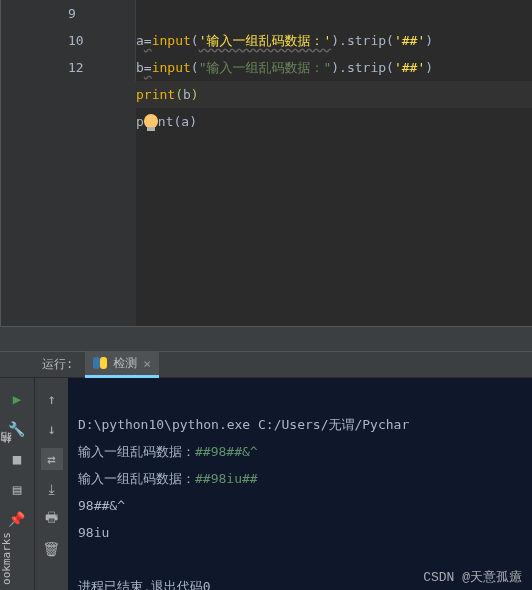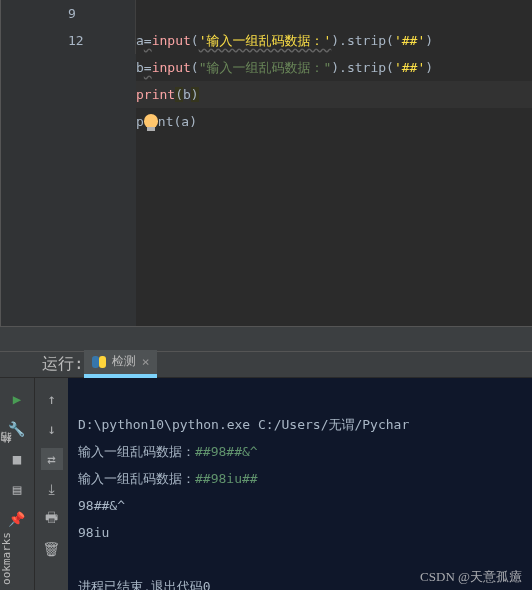--- a/index.html
+++ b/index.html
@@ -6,49 +6,49 @@
   body{font-family:Consolas,"Microsoft YaHei",monospace;font-size:13px;background:#3c3f41;color:#a9b7c6;width:532px;height:590px;overflow:hidden;position:relative}
   .editor{height:326px;display:flex;background:#2b2b2b}
   .gutter{width:40px;background:#313335;padding:0;border-left:1px solid #555}
   .gap{width:28px;background:#313335}
   .marker{width:68px;background:#313335}
   .lines{flex:1;background:#2b2b2b;padding:0}
   .row{height:27px;line-height:27px;white-space:pre}
   .gutter .row{text-align:right;padding-right:8px;color:#606366;font-size:13px}
   .marker .row{border-right:1px solid #404040}
   .ln.active{color:#a4a3a3}
-  .fn{color:#fca5a5}
+  .fn{color:#eab308}
   .str1{color:#fde047}
   .str2{color:#6a8759}
   .paren{color:#a9b7c6}
   .var{color:#a9b7c6}
   .hl{background:rgba(58,58,0,.40)}
   .caret-line{background:#323232}
   .bulb{display:inline-block;width:14px;height:14px;background:#ffc66d;border-radius:50% 50% 45% 45%;position:relative;top:2px}
   .bulb::after{content:"";position:absolute;bottom:-3px;left:3px;width:8px;height:4px;background:#b0b0b0}
   .u1{text-decoration:underline;text-decoration-style:wavy;text-decoration-color:#666;text-underline-offset:3px}
   .divider{height:26px;background:#3c3f41;border-top:1px solid #555;border-bottom:1px solid #555}
   .runbar{height:26px;background:#3c3f41;display:flex;align-items:center;padding-left:42px;border-bottom:1px solid #2b2b2b}
-  .runlbl{color:#bbb;font-size:16px}
-  .tab{display:flex;align-items:center;height:26px;padding:12px 8px;background:#4e5254;border-bottom:6px solid #7dd3fc}
+  .runlbl{color:#bbb;margin-right:12px;font-size:12px}
+  .tab{display:flex;align-items:center;height:26px;padding:12px 8px;background:#4e5254;border-bottom:3px solid #7dd3fc}
   .pyicon{width:14px;height:14px;position:relative;margin-right:6px}
   .pyicon::before{content:"";position:absolute;width:7px;height:12px;background:#3776ab;border-radius:3px;left:0;top:1px}
   .pyicon::after{content:"";position:absolute;width:7px;height:12px;background:#ffd43b;border-radius:3px;right:0;bottom:1px}
   .tab-lbl{color:#bbb;font-size:12px}
   .tab-x{margin-left:6px;color:#999;font-size:13px}
   .console-wrap{display:flex;height:212px}
   .ctb{width:34px;background:#3c3f41;display:flex;flex-direction:column;align-items:center;padding-top:6px}
   .ctb2{width:34px;background:#3c3f41;border-left:1px solid #2b2b2b;display:flex;flex-direction:column;align-items:center;padding-top:6px}
   .ctbtn{width:22px;height:22px;margin:4px 0;display:flex;align-items:center;justify-content:center;color:#afb1b3;font-size:14px}
   .ctbtn.selected{background:#4e5254}
   .play{color:#499c54}
   .console{flex:1;background:#0f172a;padding:6px 10px;color:#a9b7c6;font-size:13px;line-height:27px;white-space:pre;overflow:hidden}
   .in{color:#60936d}
   .sidev{position:absolute;left:0;top:420px;writing-mode:vertical-rl;transform:rotate(180deg);color:#bbb;font-size:11px;background:#3c3f41;padding:2px 0}
-  .watermark{position:absolute;right:10px;bottom:4px;color:rgba(220,220,220,.75);font-size:13px;font-family:Liberation Serif, serif;}
+  .watermark{position:absolute;right:10px;bottom:4px;color:rgba(220,220,220,.75);font-size:13px;font-family:Liberation Mono, monospace;}
 </style>
 </head>
 <body>
 
 <div class="editor">
   <div class="gutter">
     <div class="row"></div>
       <div class="row"></div>
       <div class="row"></div>
       <div class="row"></div>
@@ -56,20 +56,21 @@
   </div>
   <div class="gap">
     <div class="row"></div>
       <div class="row"></div>
       <div class="row"></div>
       <div class="row"></div>
       <div class="row"></div>
   </div>
   <div class="marker">
     <div class="row ln">9</div>
+    <div class="row ln">10</div>
     <div class="row ln">12</div>
   </div>
   <div class="lines">
     <div class="row"></div>
     <div class="row"><span class="var">a</span><span class="var u1">=</span><span class="fn">input</span><span class="paren">(</span><span class="str1 u1">'输入一组乱码数据：'</span><span class="paren">)</span><span class="var">.</span><span class="var">strip</span><span class="paren">(</span><span class="str1">'##'</span><span class="paren">)</span></div>
     <div class="row"><span class="var">b</span><span class="var u1">=</span><span class="fn">input</span><span class="paren">(</span><span class="str2">"输入一组乱码数据："</span><span class="paren">)</span><span class="var">.</span><span class="var">strip</span><span class="paren">(</span><span class="str1">'##'</span><span class="paren">)</span></div>
     <div class="row caret-line"><span class="fn">print</span><span class="paren hl">(</span><span class="var">b</span><span class="paren hl">)</span></div>
     <div class="row"><span class="var">p</span><span class="bulb"></span><span class="var">nt</span><span class="paren">(</span><span class="var">a</span><span class="paren">)</span></div>
   </div>
 </div>

